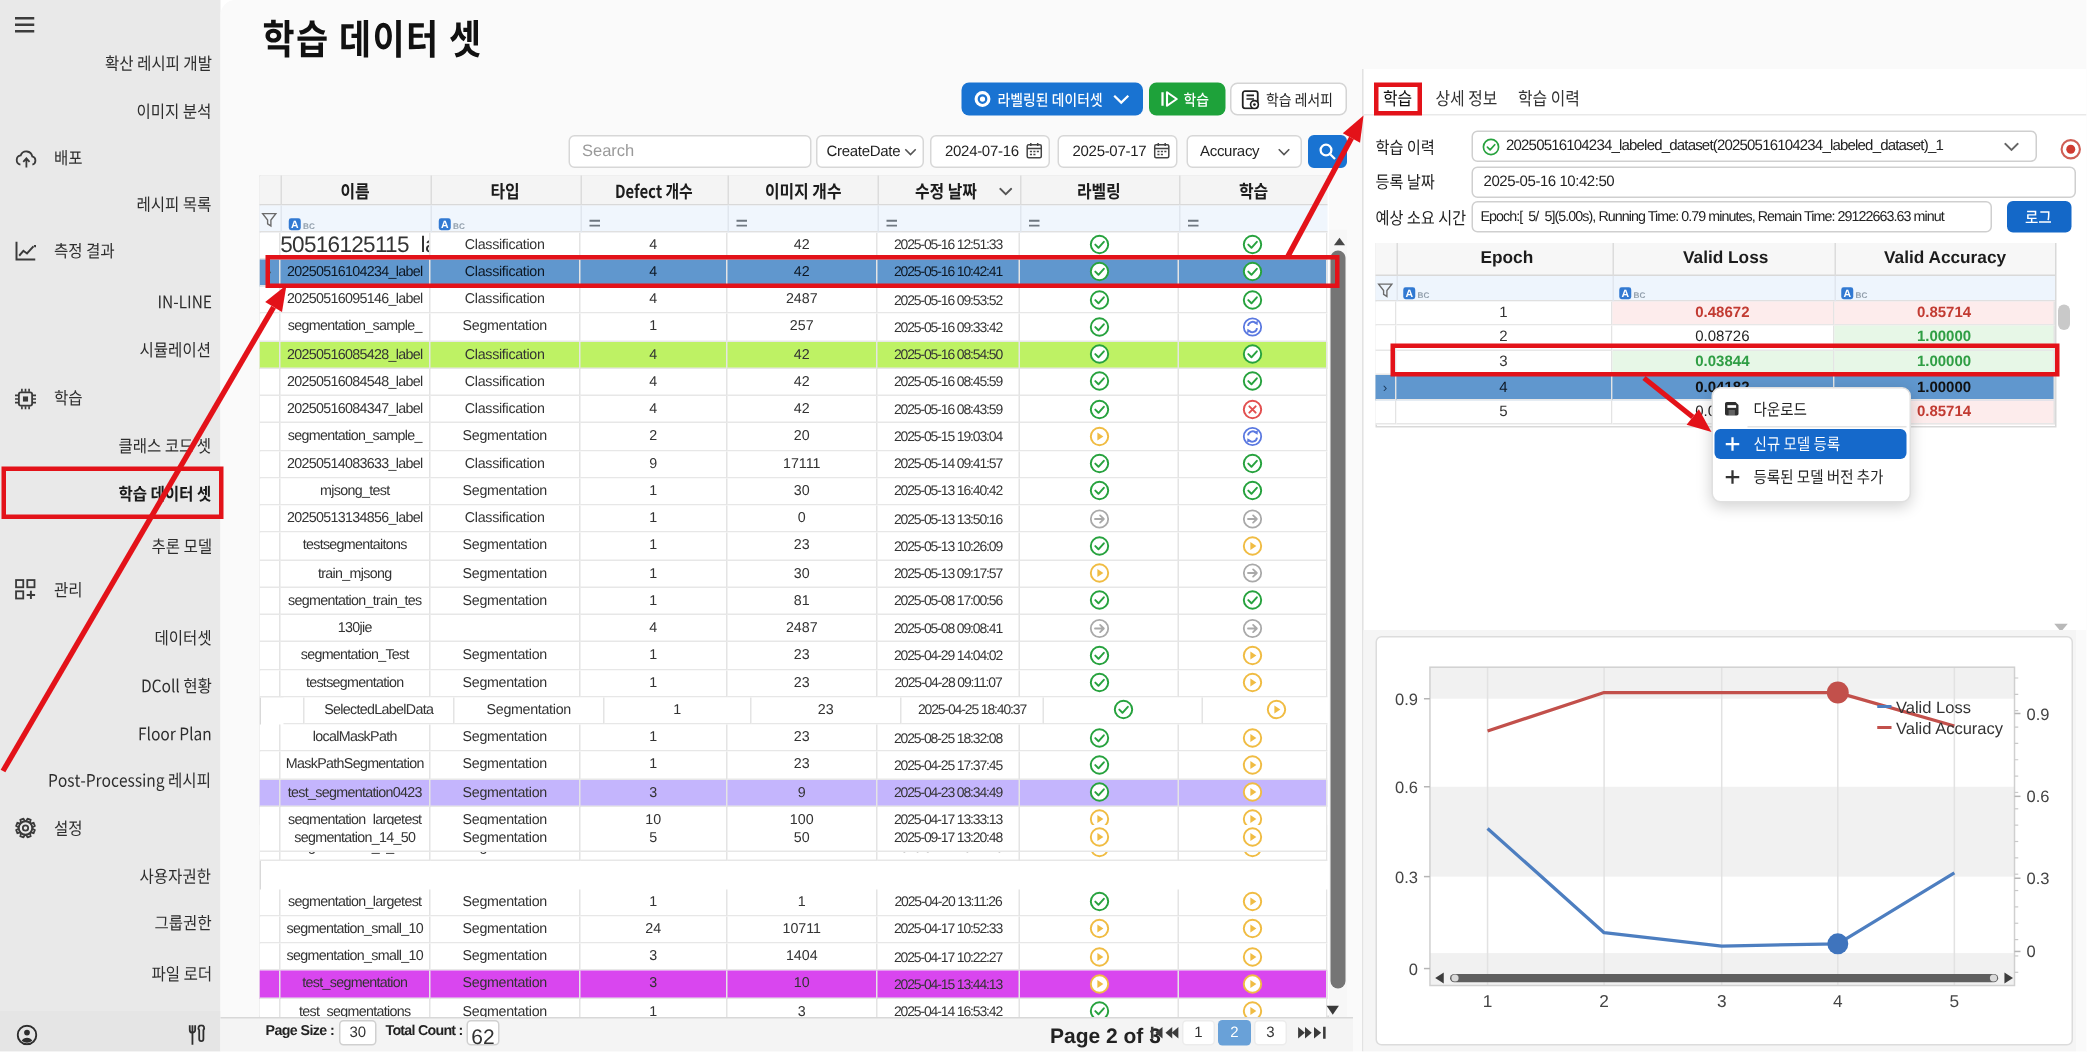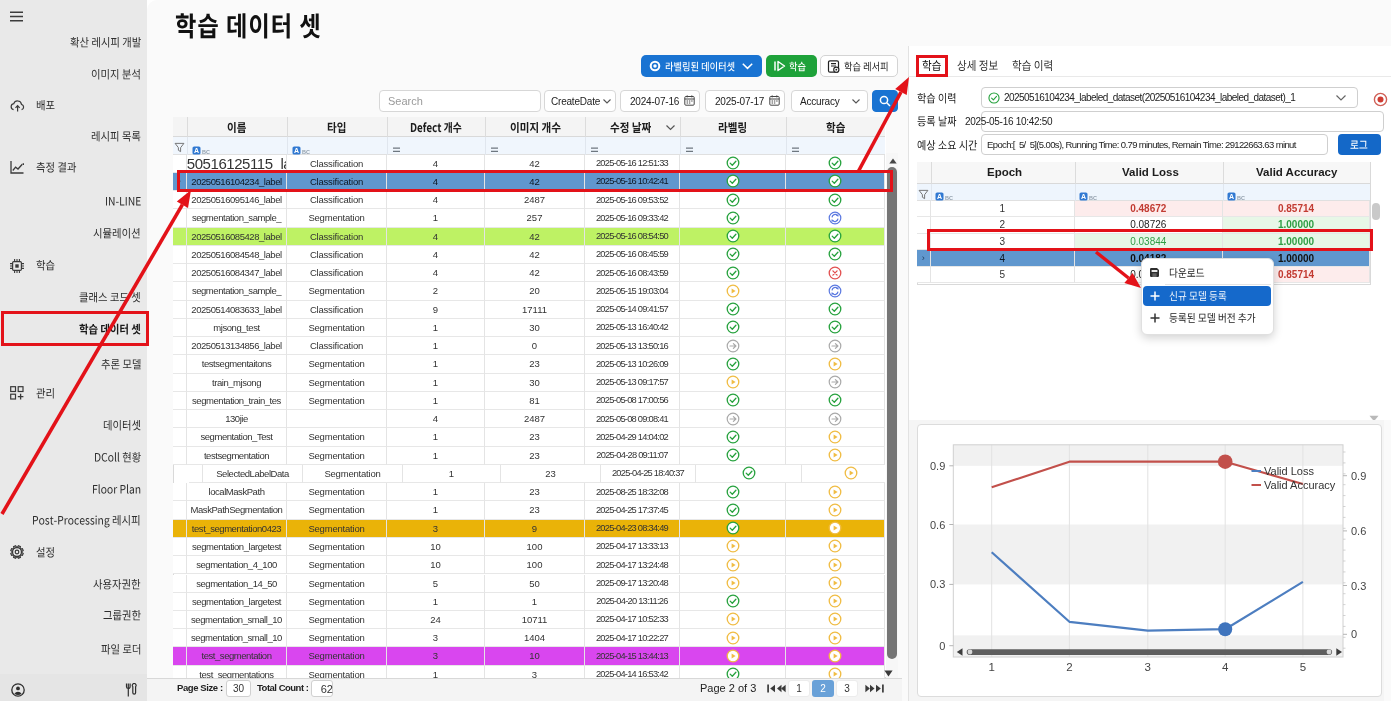--- a/index.html
+++ b/index.html
@@ -962,21 +962,21 @@
               <path d="M4.2 7.1 L6.3 9.2 L9.9 5.2" fill="none" stroke="#27a23e" stroke-width="1.3" stroke-linecap="round" stroke-linejoin="round"></path>
             </svg>
           </div>
           <div class="cell" style="width:99px;height:18.25px;color:#333;">
             <svg width="14" height="14" viewBox="0 0 14 14">
               <circle cx="7" cy="7" r="5.8" fill="#fff" stroke="#f0bc43" stroke-width="1.3"></circle>
               <path d="M5.6 4.4 L9.6 7 L5.6 9.6 Z" fill="#f0bc43"></path>
             </svg>
           </div>
         </div>
-        <div class="row" style="position:absolute;left:0;top:365.0px;width:712px;height:18.25px;background:#eab308">
+        <div class="row" style="position:absolute;left:0;top:365.0px;width:712px;height:18.25px;background:#c4b5fd">
           <div class="cell" style="width:14px;height:18.25px;color:#333;"></div>
           <div class="cell" style="width:100px;height:18.25px;color:#333;font-size:9.5px;letter-spacing:-0.45px">test_segmentation0423</div>
           <div class="cell" style="width:100px;height:18.25px;color:#333;font-size:9.5px;letter-spacing:-0.2px">Segmentation</div>
           <div class="cell" style="width:98px;height:18.25px;color:#333;font-size:9.5px">3</div>
           <div class="cell" style="width:100px;height:18.25px;color:#333;font-size:9.5px">9</div>
           <div class="cell" style="width:95px;height:18.25px;color:#333;font-size:9.3px;letter-spacing:-0.75px">2025-04-23 08:34:49</div>
           <div class="cell" style="width:106px;height:18.25px;color:#333;">
             <svg width="14" height="14" viewBox="0 0 14 14">
               <circle cx="7" cy="7" r="5.8" fill="#fff" stroke="#27a23e" stroke-width="1.3"></circle>
               <path d="M4.2 7.1 L6.3 9.2 L9.9 5.2" fill="none" stroke="#27a23e" stroke-width="1.3" stroke-linecap="round" stroke-linejoin="round"></path>
@@ -1022,21 +1022,21 @@
               <path d="M5.6 4.4 L9.6 7 L5.6 9.6 Z" fill="#f0bc43"></path>
             </svg>
           </div>
           <div class="cell" style="width:99px;height:18.25px;color:#333;">
             <svg width="14" height="14" viewBox="0 0 14 14">
               <circle cx="7" cy="7" r="5.8" fill="#fff" stroke="#f0bc43" stroke-width="1.3"></circle>
               <path d="M5.6 4.4 L9.6 7 L5.6 9.6 Z" fill="#f0bc43"></path>
             </svg>
           </div>
         </div>
-        <div class="row" style="position:absolute;left:0;top:420px;width:712px;height:18.25px;background:#fff">
+        <div class="row" style="position:absolute;left:0;top:395px;width:712px;height:18.25px;background:#fff">
           <div class="cell" style="width:14px;height:18.25px;color:#333;"></div>
           <div class="cell" style="width:100px;height:18.25px;color:#333;font-size:9.5px;letter-spacing:-0.45px">segmentation_14_50</div>
           <div class="cell" style="width:100px;height:18.25px;color:#333;font-size:9.5px;letter-spacing:-0.2px">Segmentation</div>
           <div class="cell" style="width:98px;height:18.25px;color:#333;font-size:9.5px">5</div>
           <div class="cell" style="width:100px;height:18.25px;color:#333;font-size:9.5px">50</div>
           <div class="cell" style="width:95px;height:18.25px;color:#333;font-size:9.3px;letter-spacing:-0.75px">2025-09-17 13:20:48</div>
           <div class="cell" style="width:106px;height:18.25px;color:#333;">
             <svg width="14" height="14" viewBox="0 0 14 14">
               <circle cx="7" cy="7" r="5.8" fill="#fff" stroke="#f0bc43" stroke-width="1.3"></circle>
               <path d="M5.6 4.4 L9.6 7 L5.6 9.6 Z" fill="#f0bc43"></path>
@@ -1158,22 +1158,22 @@
     <div class="abs" style="left:887px;top:167px;width:10px;height:492px;background:#757575;border-radius:5px"></div>
     <svg class="abs" style="left:884px;top:670px" width="9" height="7">
       <path d="M0.4 0.5 H8.6 L4.5 6.5Z" fill="#3a3a3a"></path>
     </svg>
     <div class="abs" style="left:147px;top:678.4px;width:755px;height:23px;background:#f4f4f4;border-top:1px solid #d8d8d8;box-sizing:border-box"></div>
     <div class="abs" style="left:177px;top:682px;font-size:9.5px;font-weight:bold;color:#222;letter-spacing:-0.4px">Page Size :</div>
     <div class="abs" style="left:226px;top:680px;width:25px;height:17px;background:#fff;border:1px solid #d0d0d0;box-sizing:border-box;border-radius:3px;"></div>
     <div class="abs" style="left:226px;top:683px;width:25px;text-align:center;font-size:10px;color:#333">30</div>
     <div class="abs" style="left:257px;top:682px;font-size:9.5px;font-weight:bold;color:#222;letter-spacing:-0.5px">Total Count :</div>
     <div class="abs" style="left:311px;top:680px;width:22px;height:17px;background:#fff;border:1px solid #d0d0d0;box-sizing:border-box;border-radius:3px;"></div>
-    <div class="abs" style="left:311px;top:683px;width:22px;text-align:right;font-size:11px;color:#333">62</div>
-    <div class="abs" style="left:700px;top:682px;font-size:11px;font-weight:normal;color:#222">Page 2 of 3</div>
+    <div class="abs" style="left:311px;top:683px;width:22px;text-align:center;font-size:14px;color:#333">62</div>
+    <div class="abs" style="left:700px;top:682px;font-size:14px;font-weight:bold;color:#222">Page 2 of 3</div>
     <svg class="abs" style="left:767px;top:684px" width="19" height="9" viewBox="0 0 19 9">
       <path d="M1.1 0.5 V8.5" stroke="#3a3a3a" stroke-width="1.7"></path>
       <path d="M8 0.7 L3.2 4.5 L8 8.3Z" fill="#3a3a3a"></path>
       <path d="M14.5 0.7 L10 4.5 L14.5 8.3Z" fill="#3a3a3a"></path>
       <path d="M18.6 0.7 L14.1 4.5 L18.6 8.3Z" fill="#3a3a3a"></path>
     </svg>
     <div class="abs" style="left:788px;top:680px;width:22px;height:17px;background:#fff;border:1px solid #ececec;box-sizing:border-box;border-radius:3px;"></div>
     <div class="abs" style="left:788px;top:683px;width:22px;text-align:center;font-size:10px;color:#333">1</div>
     <div class="abs" style="left:812px;top:680px;width:22px;height:17px;background:#69a1d8;border-radius:3px;color:#fff;font-size:10px;text-align:center;line-height:17px">2</div>
     <div class="abs" style="left:836px;top:680px;width:22px;height:17px;background:#fff;border:1px solid #ececec;box-sizing:border-box;border-radius:3px;"></div>
@@ -1241,21 +1241,21 @@
     </svg>
     <div class="abs" style="left:1004px;top:92px;width:330px;overflow:hidden;white-space:nowrap;font-size:10px;letter-spacing:-0.54px;color:#222">20250516104234_labeled_dataset(20250516104234_labeled_dataset)_1</div>
     <svg class="abs" style="left:1336px;top:95px" width="10" height="6">
       <path d="M0.5 0.5 L5 5 L9.5 0.5" fill="none" stroke="#666" stroke-width="1.2"></path>
     </svg>
     <svg class="abs" style="left:1373px;top:92px" width="15" height="15">
       <circle cx="7.5" cy="7.5" r="6.1" fill="none" stroke="#cf5f56" stroke-width="1.4"></circle>
       <circle cx="7.5" cy="7.5" r="3" fill="#cf3b31"></circle>
     </svg>
     <div class="abs" style="left:980.5px;top:110.5px;width:403.5px;height:21px;background:#fff;border:1px solid #cfcfcf;box-sizing:border-box;border-radius:4px;"></div>
-    <div class="abs" style="left:965px;top:115.5px;font-size:10px;letter-spacing:-0.3px;color:#222">2025-05-16 10:42:50</div>
+    <div class="abs" style="left:989px;top:115.5px;font-size:10px;letter-spacing:-0.3px;color:#222">2025-05-16 10:42:50</div>
     <div class="abs" style="left:980.5px;top:133.5px;width:347px;height:21px;background:#fff;border:1px solid #cfcfcf;box-sizing:border-box;border-radius:4px;"></div>
     <div class="abs" style="left:987px;top:138.5px;width:334px;overflow:hidden;white-space:nowrap;font-size:9.5px;letter-spacing:-0.62px;color:#222">Epoch:[&nbsp;&nbsp;5/&nbsp;&nbsp;5](5.00s), Running Time: 0.79 minutes, Remain Time: 29122663.63 minut</div>
     <div class="abs" style="left:1337.5px;top:133.5px;width:43px;height:21px;background:#1468c8;border-radius:4px"></div>
     <svg class="k" style="left:1350.1px;top:137.5px" width="20" height="14">
       <g transform="translate(0,11)" fill="#fff">
         <use href="#g121" transform="translate(0.0,0) scale(0.00968,0.01100)"></use>
         <use href="#g122" transform="translate(8.9,0) scale(0.00968,0.01100)"></use>
       </g>
     </svg>
     <div class="abs" style="left:916.5px;top:161.5px;width:454px;height:123px;border:1px solid #d9d9d9;box-sizing:border-box"></div>
@@ -1296,21 +1296,21 @@
     </div>
     <div class="abs row" style="left:916.5px;top:217.1px;width:453.5px;height:16.6px">
       <div class="cell" style="width:14.5px;background:#fff"></div>
       <div class="cell" style="width:143.5px;background:#fff;font-size:10px;color:#333">2</div>
       <div class="cell" style="width:148.5px;background:#fff;font-size:10px;font-weight:normal;color:#222">0.08726</div>
       <div class="cell" style="width:147px;background:#e7f7e7;font-size:10px;font-weight:bold;color:#2f9e44">1.00000</div>
     </div>
     <div class="abs row" style="left:916.5px;top:233.7px;width:453.5px;height:16.6px">
       <div class="cell" style="width:14.5px;background:#fff"></div>
       <div class="cell" style="width:143.5px;background:#fff;font-size:10px;color:#333">3</div>
-      <div class="cell" style="width:148.5px;background:#e7f7e7;font-size:10px;font-weight:normal;color:#2f9e44">0.03844</div>
+      <div class="cell" style="width:148.5px;background:#e7f7e7;font-size:10px;font-weight:bold;color:#2f9e44">0.03844</div>
       <div class="cell" style="width:147px;background:#e7f7e7;font-size:10px;font-weight:bold;color:#2f9e44">1.00000</div>
     </div>
     <div class="abs row" style="left:916.5px;top:250.3px;width:453.5px;height:16.6px">
       <div class="cell" style="width:14.5px;background:#6097ce">
         <span style="color:#1b3a5c;font-size:9px">›</span>
       </div>
       <div class="cell" style="width:143.5px;background:#6097ce;font-size:10px;color:#0d1722">4</div>
       <div class="cell" style="width:148.5px;background:#6097ce;font-size:10px;font-weight:bold;color:#111">0.04182</div>
       <div class="cell" style="width:147px;background:#6097ce;font-size:10px;font-weight:bold;color:#111">1.00000</div>
     </div>

